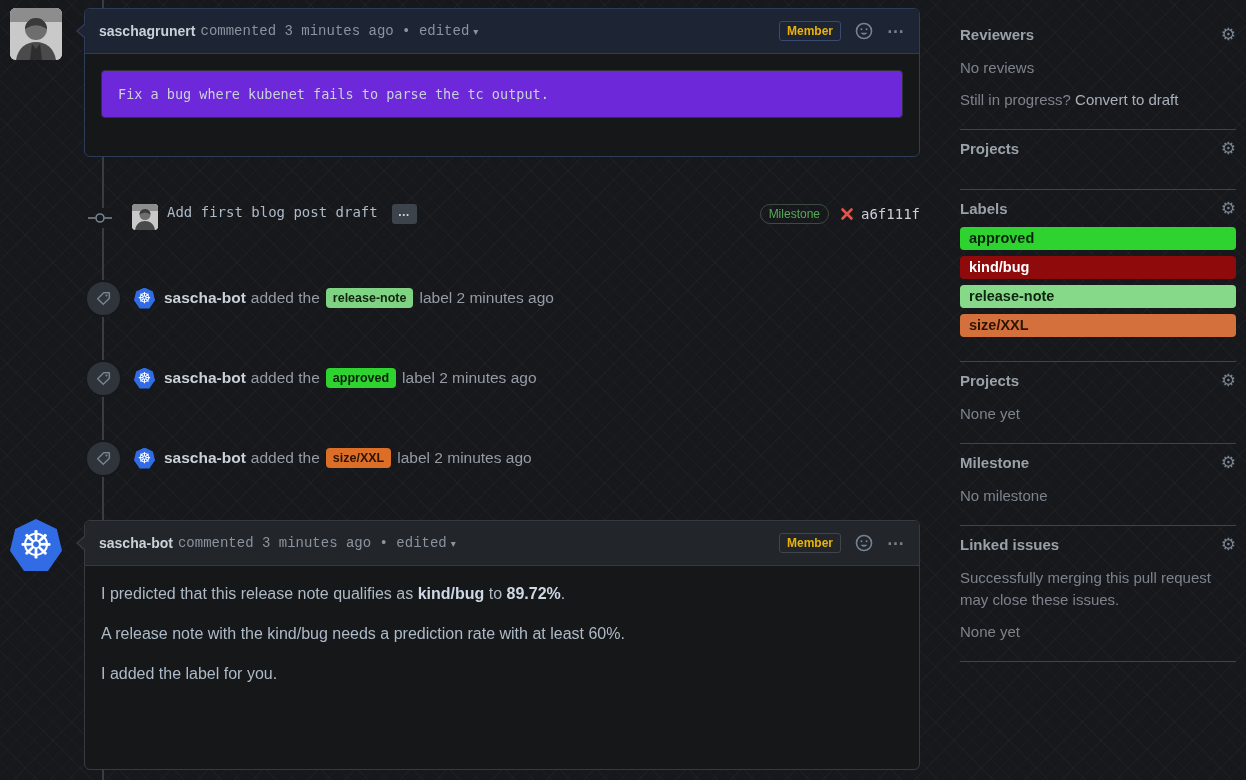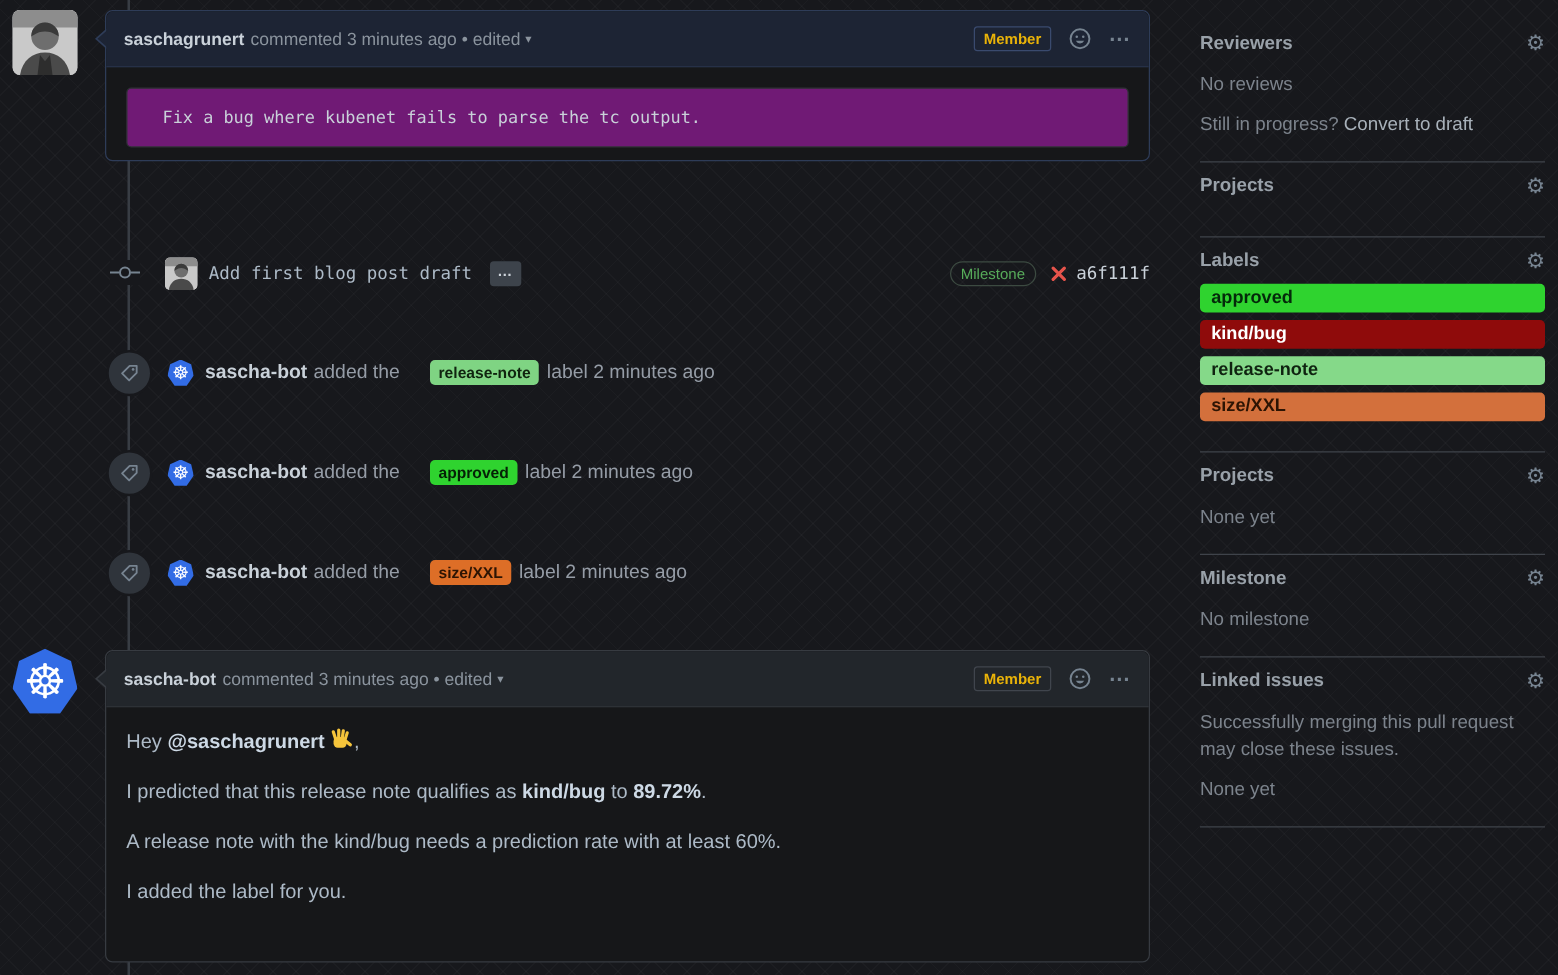--- a/index.html
+++ b/index.html
@@ -34,21 +34,21 @@
   .comment.c1 { border:1px solid #2e3c58; }
   .comment.c2 { border:1px solid #373b41; }
   .c-header {
     height:45px; display:flex; align-items:center; padding:0 14px;
     border-top-left-radius:6px; border-top-right-radius:6px; font-size:14px; color:#8b949e;
     position:relative;
   }
   .c1 .c-header { background:#1d2434; border-bottom:1px solid #2e3c58; }
   .c2 .c-header { background:#22262b; border-bottom:1px solid #373b41; }
   .c-header .author { font-weight:bold; color:#c9d1d9; margin-right:5px; }
-  .c-header .meta { margin-right:4px; }
+  .c-header .meta { margin-right:4px;font-family:Liberation Mono, monospace; }
   .c-header .caret-down { font-size:10px; color:#8b949e; }
   .c-header .spacer { flex:1; }
   .member-badge {
     font-size:12px; font-weight:bold; color:#eab308; padding:2px 7px;
     border-radius:3px; margin-right:14px;
   }
   .c1 .member-badge { border:1px solid #3a4a6e; }
   .c2 .member-badge { border:1px solid #40454d; }
   .icon-btn { display:flex; align-items:center; color:#768390; }
   .kebab { font-size:17px; font-weight:bold; color:#768390; letter-spacing:1px; margin-left:14px; }
@@ -61,29 +61,29 @@
   .c2 .c-header::before { color:#373b41; }
   .c-header::after {
     content:""; position:absolute; left:-7px; top:15px;
     border-style:solid; border-width:7px 8px 7px 0; border-color:transparent currentColor transparent transparent;
   }
   .c1 .c-header::after { color:#1d2434; }
   .c2 .c-header::after { color:#22262b; }
 
   .c-body { padding:16px; font-size:16px; color:#adbac7; }
   .code-block {
-    background:#701a75; border:1px solid #303237; border-radius:4px;
-    padding:15px 28px; font-family:"DejaVu Sans Mono", monospace; font-size:13.5px; color:#c9d1d9;
+    background:#6d28d9; border:1px solid #303237; border-radius:4px;
+    padding:15px 16px; font-family:"DejaVu Sans Mono", monospace; font-size:13.5px; color:#c9d1d9;
   }
   .c-body p { margin-bottom:16px; line-height:24px; }
   .c-body p:last-child { margin-bottom:0; }
   .c-body b { color:#cdd9e5; }
 
   
-  .commit-row { left:84px; top:204px; width:836px; height:30px; display:flex; align-items:center; }
+  .commit-row { left:84px; top:204px; width:836px; height:30px; display:flex; align-items:flex-start; }
   .commit-icon-wrap { position:absolute; left:4px; top:4px; background:#17181c; padding:2px 0; display:flex; }
   .commit-row .avatar-photo { margin-left:48px; }
   .commit-msg { font-family:"DejaVu Sans Mono", monospace; font-size:14px; color:#adbac7; margin-left:9px; }
   .expander-btn {
     margin-left:14px; background:#3d434b; color:#cdd3da; border-radius:3px;
     font-size:12px; font-weight:bold; line-height:10px; padding:3px 6px 7px; letter-spacing:1px;
   }
   .commit-right { margin-left:auto; display:flex; align-items:center; }
   .verified-badge {
     color:#57ab5a; border:1px solid #3c4a41; border-radius:11px;
@@ -94,21 +94,21 @@
 
   
   .event-row { left:85px; width:835px; height:38px; display:flex; align-items:center; font-size:15.5px; color:#959ca6; }
   .event-badge {
     width:37px; height:37px; border-radius:50%; background:#2f343b;
     display:flex; align-items:center; justify-content:center; flex:0 0 37px;
     border:2px solid #17181c; margin-right:12px;
   }
   .event-row .k8s-avatar { margin-right:9px; }
   .event-actor { font-weight:bold; color:#c9d1d9; margin-right:5px; }
-  .event-action { margin-right:24px; }
+  .event-action { margin-right:6px; }
   .label-chip {
     font-size:12.5px; font-weight:bold; border-radius:4px; padding:3px 7px; margin-right:6px;
   }
   .event-suffix { }
 
   
   .sidebar { left:960px; top:16px; width:276px; }
   .sb-section { padding:10px 0 18px; border-bottom:1px solid #3f434a; }
   .sb-head { display:flex; align-items:center; justify-content:space-between; margin-bottom:14px;gap:36px; }
   .sb-title { font-size:15px; font-weight:bold; color:#99a1a9; }
@@ -130,21 +130,21 @@
   <svg width="52" height="52" viewBox="0 0 52 52">
     <rect width="52" height="52" fill="#c9c9c9"></rect>
     <rect width="52" height="14" fill="#8d8d8d"></rect>
     <circle cx="26" cy="21" r="11" fill="#6e6e6e"></circle>
     <path d="M26 10 a11 11 0 0 1 11 11 l-2 -1 a16 16 0 0 0 -18 0 l-2 1 a11 11 0 0 1 11 -11z" fill="#3a3a3a"></path>
     <path d="M6 52 c2-12 10-18 20-18 s18 6 20 18z" fill="#4a4a4a"></path>
     <path d="M22 36 l4 5 4-5 2 16 h-12z" fill="#2d2d2d"></path>
   </svg>
 </div>
 
-<div class="abs comment c1" style="left:84px; top:8px; width:836px; height:121px;">
+<div class="abs comment c1" style="left:84px; top:8px; width:836px; height:149px;">
   <div class="c-header">
     <span class="author">saschagrunert</span>
     <span class="meta">commented 3 minutes ago • edited</span>
     <span class="caret-down">▾</span>
     <span class="spacer"></span>
     <span class="member-badge">Member</span>
     <span class="icon-btn">
       <svg width="18" height="18" viewBox="0 0 16 16">
         <circle cx="8" cy="8" r="6.7" fill="none" stroke="#768390" stroke-width="1.4"></circle>
         <circle cx="5.7" cy="6.5" r="0.9" fill="#768390"></circle>
@@ -244,31 +244,20 @@
       <svg width="18" height="18" viewBox="0 0 16 16">
         <circle cx="8" cy="8" r="6.7" fill="none" stroke="#768390" stroke-width="1.4"></circle>
         <circle cx="5.7" cy="6.5" r="0.9" fill="#768390"></circle>
         <circle cx="10.3" cy="6.5" r="0.9" fill="#768390"></circle>
         <path d="M5 9.5 a3.4 3.4 0 0 0 6 0z" fill="#768390"></path>
       </svg>
     </span>
     <span class="kebab">⋯</span>
   </div>
   <div class="c-body">
-    <p><span>Hey </span><b>@saschagrunert</b>
-      <svg width="19" height="19" viewBox="0 0 20 20" style="vertical-align:-3px">
-        <g fill="#f5c43b">
-          <rect x="3" y="8" width="11" height="9" rx="3.5"></rect>
-          <rect x="2.2" y="2.2" width="2.7" height="9" rx="1.3" transform="rotate(-18 3.5 6)"></rect>
-          <rect x="6" y="0.8" width="2.7" height="9.5" rx="1.3"></rect>
-          <rect x="9.4" y="1.4" width="2.7" height="9.5" rx="1.3" transform="rotate(8 10.7 6)"></rect>
-          <rect x="12.4" y="3" width="2.6" height="8.5" rx="1.3" transform="rotate(18 13.7 7)"></rect>
-          <rect x="11.5" y="11.5" width="7.5" height="2.8" rx="1.4" transform="rotate(40 15 13)"></rect>
-        </g>
-      </svg><span>,</span></p>
     <p><span>I predicted that this release note qualifies as </span><b>kind/bug</b><span> to </span><b>89.72%</b><span>.</span></p>
     <p>A release note with the kind/bug needs a prediction rate with at least 60%.</p>
     <p>I added the label for you.</p>
   </div>
 </div>
 
 <div class="abs sidebar">
 
   <div class="sb-section">
     <div class="sb-head">

